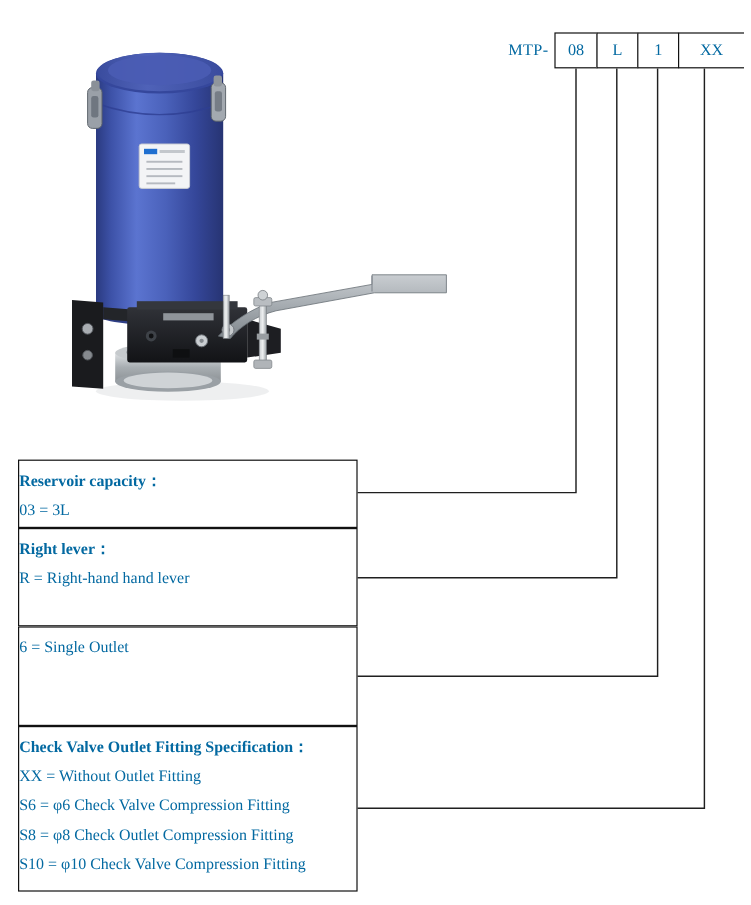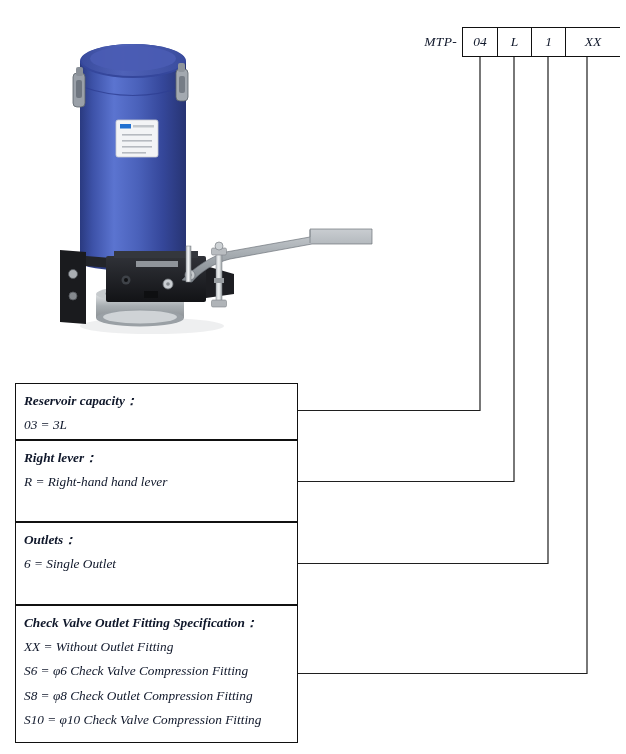--- a/index.html
+++ b/index.html
@@ -1,37 +1,37 @@
 <!DOCTYPE html>
 <html><head>
 <meta charset="utf-8">
 <style>
   html,body{margin:0;padding:0;background:#ffffff;}
   .canvas{
     position:relative;width:620px;height:754px;background:#ffffff;
-    font-family:"Liberation Serif","DejaVu Serif",serif;color:#0f172a;overflow:hidden;font-style:italic;
+    font-family:"Liberation Serif","DejaVu Serif",serif;color:#0369a1;overflow:hidden;
   }
   
   .pump{position:absolute;left:40px;top:28px;width:340px;height:312px;}
   
   .code-row{position:absolute;left:415px;top:27px;height:30px;display:flex;align-items:stretch;}
   .prefix{width:42px;text-align:right;line-height:30px;font-size:13.5px;margin-right:5px;letter-spacing:.3px;}
   .code-box{
     box-sizing:border-box;border:1px solid #111;text-align:center;
     line-height:28px;font-size:13.5px;background:#fff;
   }
   .code-box + .code-box{margin-left:-1px;}
   .w-a{width:36px}.w-b{width:35px}.w-c{width:35px}.w-d{width:56px}
   
   .connectors{position:absolute;left:0;top:0;width:626px;height:754px;pointer-events:none;}
   
   .sections{position:absolute;left:15px;top:383px;width:283px;}
   .section{
     box-sizing:border-box;width:283px;border:1px solid #111;background:#fff;
-    padding:4px 12px 0 8px;font-size:13.3px;
+    padding:4px 12px 0 0;font-size:13.3px;
   }
   .sec-h1{height:57px}.sec-h2{height:82px}.sec-h3{height:83px}.sec-h4{height:138px}
   .sec-title{font-weight:bold;line-height:25px;white-space:nowrap;}
   .sec-line{line-height:24.3px;white-space:nowrap;}
 </style>
 </head>
 <body>
 
 <div class="canvas">
 
@@ -140,21 +140,21 @@
       <rect x="176" y="226" width="6" height="50" fill="url(#chromeH)" stroke="#787d82" stroke-width="0.5"></rect>
       <rect x="171.5" y="220" width="15" height="7" rx="1.5" fill="#b9bdc1" stroke="#7c8186" stroke-width="0.6"></rect>
       <rect x="171.5" y="272" width="15" height="7" rx="1.5" fill="#b0b4b8" stroke="#7c8186" stroke-width="0.6"></rect>
       <rect x="174" y="250" width="10" height="5" fill="#989da1"></rect>
       <circle cx="179" cy="218" r="4" fill="#ced2d5" stroke="#7c8186" stroke-width="0.7"></circle>
     </g>
   </svg>
 
   <div class="code-row">
     <span class="prefix">MTP-</span>
-    <span class="code-box w-a">04</span>
+    <span class="code-box w-a">08</span>
     <span class="code-box w-b">L</span>
     <span class="code-box w-c">1</span>
     <span class="code-box w-d">XX</span>
   </div>
 
   <svg class="connectors" viewBox="0 0 626 754" aria-hidden="true">
     <path d="M297,410.5 H480 V57" fill="none" stroke="#1f1f1f" stroke-width="1.2"></path>
     <path d="M297,481.5 H514 V57" fill="none" stroke="#1f1f1f" stroke-width="1.2"></path>
     <path d="M297,563.5 H548 V57" fill="none" stroke="#1f1f1f" stroke-width="1.2"></path>
     <path d="M297,673.5 H587 V57" fill="none" stroke="#1f1f1f" stroke-width="1.2"></path>
@@ -166,21 +166,20 @@
       <div class="sec-title">Reservoir capacity：</div>
       <div class="sec-line">03 = 3L</div>
     </div>
 
     <div class="section sec-h2">
       <div class="sec-title">Right lever：</div>
       <div class="sec-line">R = Right-hand hand lever</div>
     </div>
 
     <div class="section sec-h3">
-      <div class="sec-title">Outlets：</div>
       <div class="sec-line">6 = Single Outlet</div>
     </div>
 
     <div class="section sec-h4">
       <div class="sec-title">Check Valve Outlet Fitting Specification：</div>
       <div class="sec-line">XX = Without Outlet Fitting</div>
       <div class="sec-line">S6 = φ6 Check Valve Compression Fitting</div>
       <div class="sec-line">S8 = φ8 Check Outlet Compression Fitting</div>
       <div class="sec-line">S10 = φ10 Check Valve Compression Fitting</div>
     </div>

